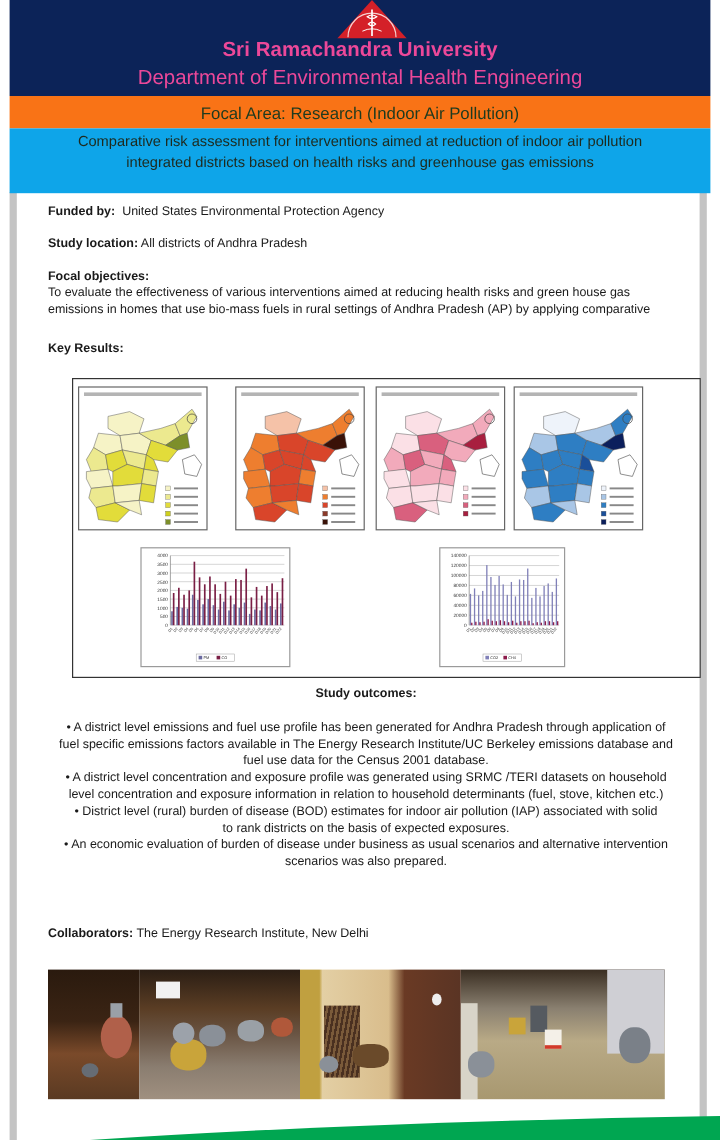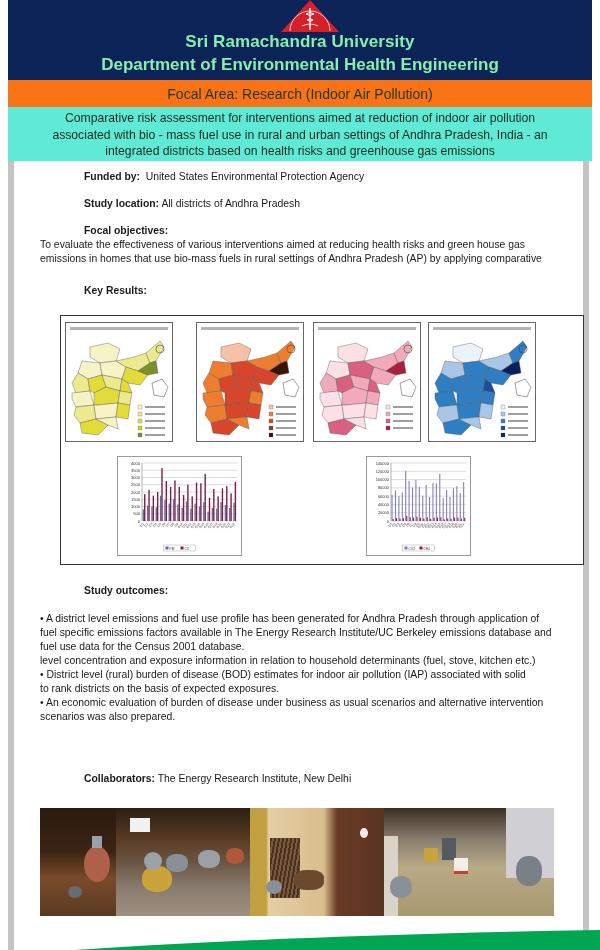--- a/index.html
+++ b/index.html
@@ -3,30 +3,30 @@
 <meta charset="utf-8">
 <style>
   * { box-sizing: border-box; margin: 0; padding: 0; }
   html, body { width: 600px; height: 950px; background: #ffffff; overflow: hidden; }
   body { font-family: "Liberation Sans", "DejaVu Sans", sans-serif; color: #1a1a1a; position: relative; }
 
   .page { position: absolute; left: 8px; top: 0; width: 584px; height: 950px; background: #fff; }
   .side-bar-l { position: absolute; left: 8px; top: 160px; width: 6px; height: 790px; background: #c4c4c4; }
   .side-bar-r { position: absolute; left: 583px; top: 160px; width: 6px; height: 790px; background: #c4c4c4; }
 
-  .header { position: absolute; left: 8px; top: 0; width: 584px; height: 80px; background: #0c2358; text-align: center; color: #86efac; }
+  .header { position: absolute; left: 8px; top: 0; width: 584px; height: 80px; background: #0c2358; text-align: center; color: #ec4899; }
   .logo { position: absolute; left: 272px; top: 0; width: 60px; height: 32px; }
   .uni-name { position: absolute; left: 0; width: 100%; top: 32px; font-size: 17px; font-weight: bold; letter-spacing: 0.1px; }
-  .dept-name { position: absolute; left: 0; width: 100%; top: 55px; font-size: 17px; font-weight: bold; }
+  .dept-name { position: absolute; left: 0; width: 100%; top: 55px; font-size: 17px; font-weight: normal; }
 
   .focal { position: absolute; left: 8px; top: 80px; width: 584px; height: 27px; background: #f97316; text-align: center; font-size: 14px; color: #1d3a1f; line-height: 28px; }
-  .project-title { position: absolute; left: 8px; top: 107px; width: 584px; height: 54px; background: #5eead4; text-align: center; font-size: 12.2px; line-height: 16.5px; color: #1e2a1e; padding-top: 3px; }
+  .project-title { position: absolute; left: 8px; top: 107px; width: 584px; height: 54px; background: #0ea5e9; text-align: center; font-size: 12.2px; line-height: 16.5px; color: #1e2a1e; padding-top: 3px; }
 
   .content { position: absolute; left: 40px; top: 164px; width: 530px; font-size: 10.4px; line-height: 14px; color: #1a1a1a; }
-  .label { font-weight: bold; margin-left: 44px; }
+  .label { font-weight: bold; }
   .row { position: absolute; left: 0; width: 530px; }
 
   .figure { position: absolute; left: 60px; top: 315px; width: 524px; height: 250px; border: 1.5px solid #333; background: #fff; }
   .map-card { position: absolute; top: 6px; width: 108px; height: 120px; border: 1px solid #666; background: #fff; overflow: hidden; }
   .map-title { position: absolute; top: 4px; left: 4px; right: 4px; height: 3px; background: #777; opacity: .55; }
   .map-svg { position: absolute; left: 2px; top: 10px; width: 104px; height: 110px; }
 
   .chart-card { position: absolute; top: 140px; background: #fff; border: 1px solid #9a9a9a; }
   .chart-card svg { display: block; }
 
@@ -52,46 +52,46 @@
     <path d="M22 26 Q30 22 38 26" fill="none" stroke="#fff" stroke-width="0.8"></path>
   </svg>
   <div class="uni-name">Sri Ramachandra University</div>
   <div class="dept-name">Department of Environmental Health Engineering</div>
 </div>
 
 <div class="focal">Focal Area: Research (Indoor Air Pollution)</div>
 
 <div class="project-title">
   <div>Comparative risk assessment for interventions aimed at reduction of indoor air pollution</div>
-  <div>associated with bio - mass fuel use in rural and urban settings of Andhra Pradesh, India - an</div>
   <div>integrated districts based on health risks and greenhouse gas emissions</div>
 </div>
 
 <div class="content">
   <div class="row" style="top:6px;">
     <span class="label">Funded by:</span>&nbsp;
     <span>United States Environmental Protection Agency</span>
   </div>
   <div class="row" style="top:33px;">
     <span class="label">Study location:</span>
     <span>All districts of Andhra Pradesh</span>
   </div>
   <div class="row" style="top:60px;">
     <div class="label">Focal objectives:</div>
     <div>To evaluate the effectiveness of various interventions aimed at reducing health risks and green house gas</div>
     <div>emissions in homes that use bio-mass fuels in rural settings of Andhra Pradesh (AP) by applying comparative</div>
   </div>
   <div class="row label" style="top:120px;">Key Results:</div>
 
-  <div class="row" style="top:420px;">
+  <div class="row" style="top:408px;text-align:center;">
     <div class="label">Study outcomes:</div>
     <div style="height:14px;"></div>
     <div>• A district level emissions and fuel use profile has been generated for Andhra Pradesh through application of</div>
     <div>fuel specific emissions factors available in The Energy Research Institute/UC Berkeley emissions database and</div>
     <div>fuel use data for the Census 2001 database.</div>
+    <div>• A district level concentration and exposure profile was generated using SRMC /TERI datasets on household</div>
     <div>level concentration and exposure information in relation to household determinants (fuel, stove, kitchen etc.)</div>
     <div>• District level (rural) burden of disease (BOD) estimates for indoor air pollution (IAP) associated with solid</div>
     <div>to rank districts on the basis of expected exposures.</div>
     <div>• An economic evaluation of burden of disease under business as usual scenarios and alternative intervention</div>
     <div>scenarios was also prepared.</div>
   </div>
 
   <div class="row" style="top:608px;">
     <span class="label">Collaborators:</span>
     <span>The Energy Research Institute, New Delhi</span>

